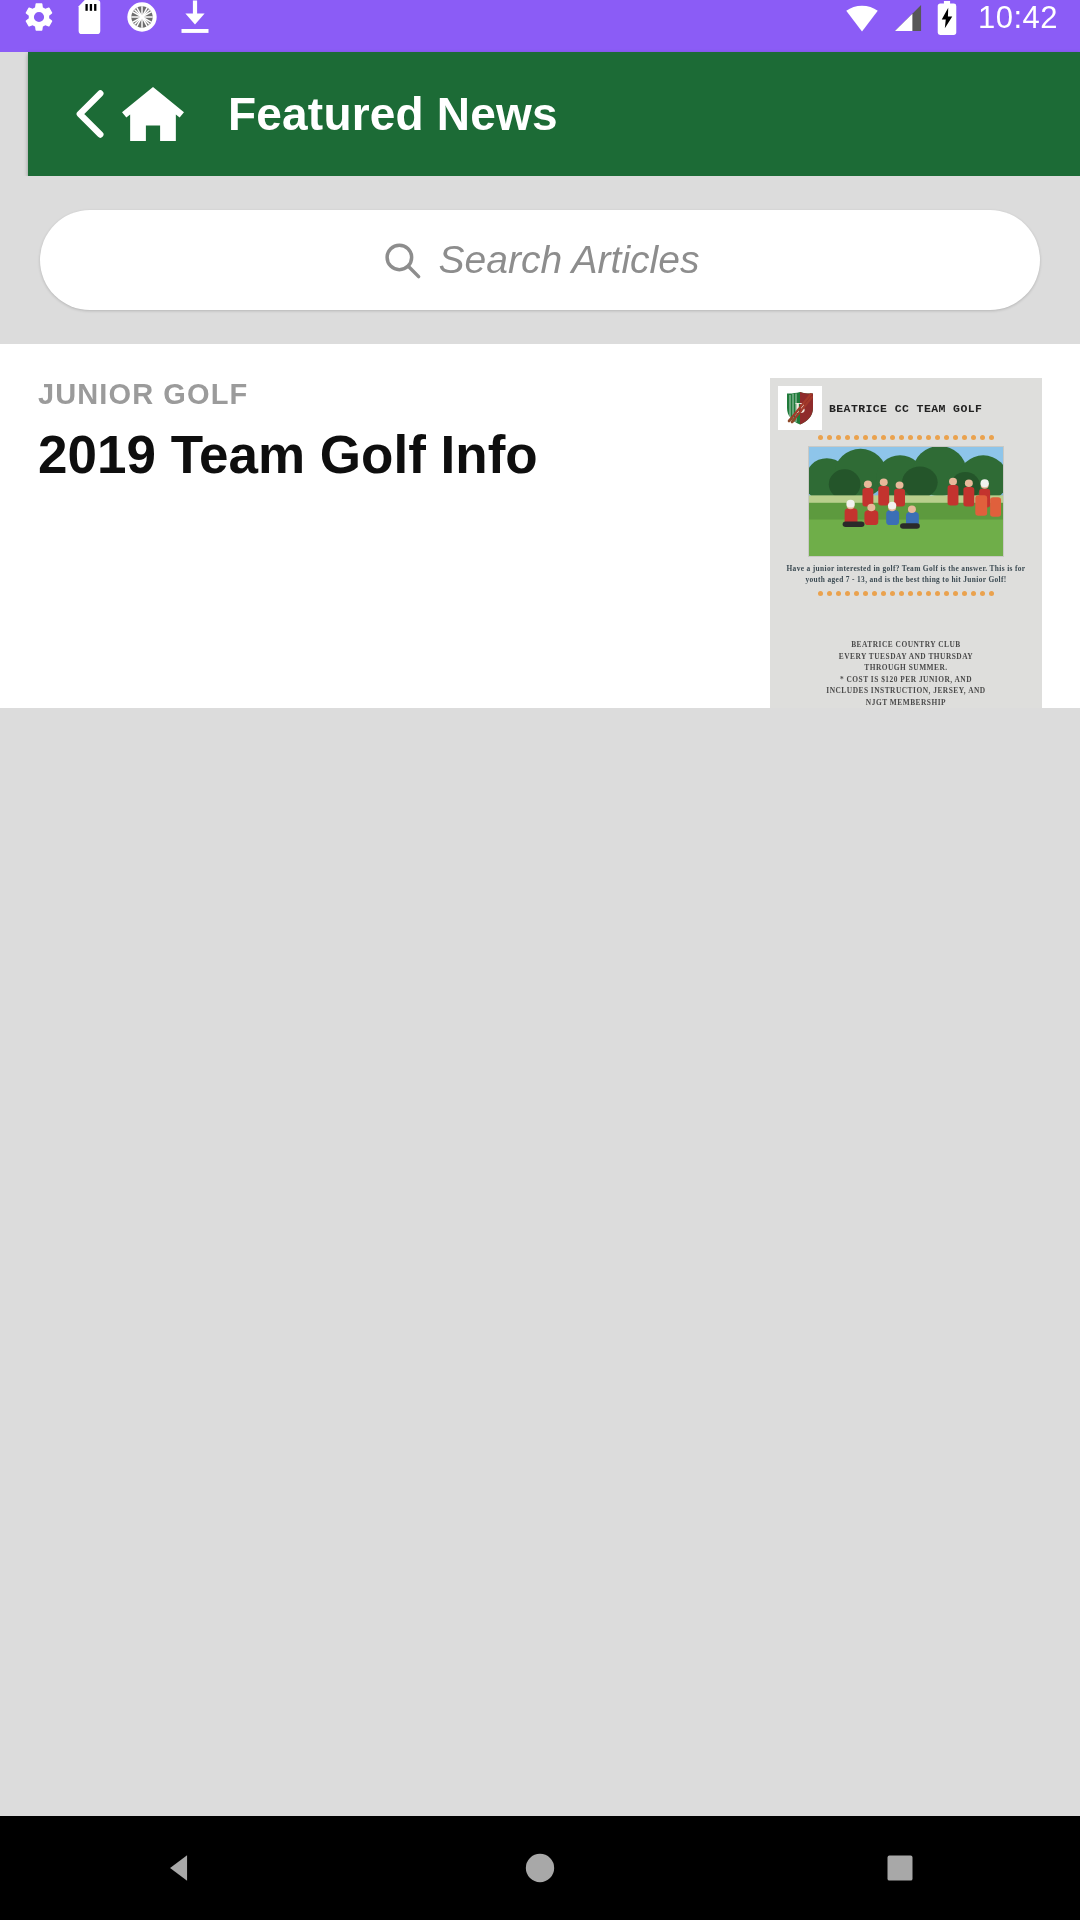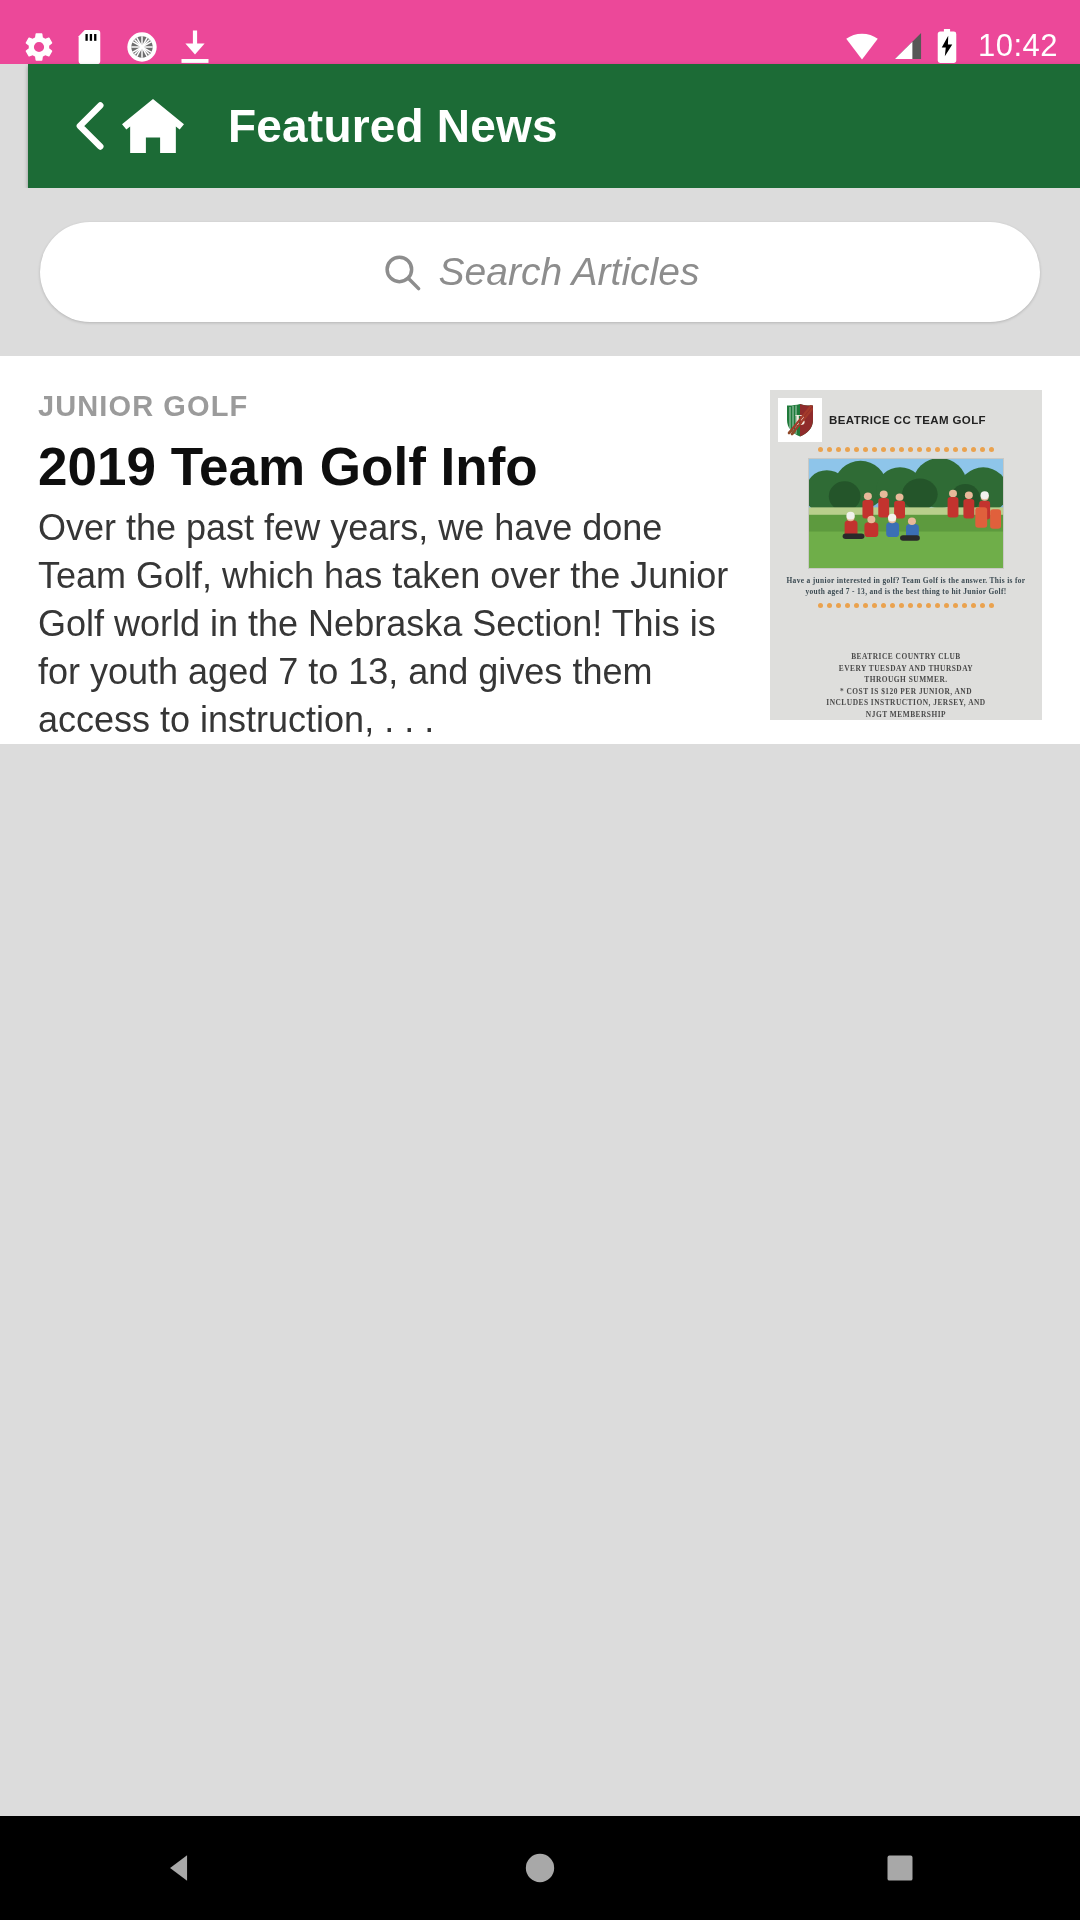--- a/index.html
+++ b/index.html
@@ -6,22 +6,22 @@
   html, body {
     width: 1080px; height: 1920px;
     font-family: "Liberation Sans", sans-serif;
     background: #dcdcdc;
     overflow: hidden;
   }
   #screen { position: relative; width: 1080px; height: 1920px; background: #dcdcdc; }
 
   
   .statusbar {
-    height: 64px; background: #ec4899; color: #fff;
-    display: flex; align-items: flex-end; padding: 0 22px;
+    height: 52px; background: #8b5cf6; color: #fff;
+    display: flex; align-items: flex-start; padding: 0 22px;
   }
   .sb-left { display: flex; align-items: center; gap: 22px; }
   .sb-right { margin-left: auto; display: flex; align-items: center; gap: 12px; }
   .sb-time { font-size: 31px; font-weight: 400; letter-spacing: .5px; margin-left: 8px; }
   .sb-ico { display: block; }
 
   
   .appbar {
     height: 124px; background: #1c6b36;
     display: flex; align-items: center; padding-left: 40px; gap: 6px;
@@ -44,34 +44,34 @@
   .search-placeholder { color: #8d8d8d; font-size: 39px; }
 
   
   .card { background: #fff; padding: 34px 38px 0; display: flex; flex-direction: column; }
   .card-body { display: flex; gap: 8px; }
   .card-text { flex: 1; min-width: 0; padding-right: 22px; }
   .category {
     color: #9b9b9b; font-size: 29px; font-weight: 700;
     letter-spacing: 1.1px; text-transform: uppercase; margin-bottom: 14px;
   }
-  .headline { font-size: 53px; font-weight: 700; color: #0e0e0e; line-height: 1.12; margin-bottom: 8px; }
+  .headline { font-size: 53px; font-weight: 700; color: #0e0e0e; line-height: 1.12; margin-bottom: 36px; }
   .excerpt { font-size: 36px; color: #363636; line-height: 1.33; }
 
   
   .thumb {
     width: 272px; height: 330px; flex: 0 0 272px;
     background: #dededc; overflow: hidden;
     display: flex; flex-direction: column; align-items: center;
     padding-top: 8px;
   }
   .flyer-head { display: flex; align-items: center; gap: 7px; width: 100%; padding: 0 8px; }
   .crest { width: 44px; height: 44px; background: #fff; display: block; flex: 0 0 44px; }
   .flyer-title {
-    font-family: Liberation Sans, sans-serif; font-size: 11.5px; font-weight: 700;
+    font-family: Liberation Mono, monospace; font-size: 11.5px; font-weight: 700;
     letter-spacing: .4px; color: #222; white-space: nowrap;
   }
   .dots { width: 100%; height: 7px; margin: 5px 0 4px; display: flex; justify-content: center; gap: 4px; }
   .dots i { width: 5px; height: 5px; border-radius: 50%; background: #eaa24e; display: block; }
   .photo {
     width: 196px; height: 118px; display: block;
     border: 1px solid #c9c9c5;
   }
   .flyer-cap {
     font-family: "Liberation Serif", serif; font-size: 7.4px; color: #3b4a52;
@@ -178,21 +178,20 @@
         </svg>
         <span class="search-placeholder">Search Articles</span>
       </div>
     </div>
 
     <div class="card">
       <div class="card-body">
         <div class="card-text">
           <div class="category">JUNIOR GOLF</div>
           <div class="headline">2019 Team Golf Info</div>
-          <div class="excerpt">Over the past few years, we have done Team Golf, which has taken over the Junior Golf world in the Nebraska Section! This is for youth aged 7 to 13, and gives them access to instruction, . . .</div>
         </div>
 
         <div class="thumb">
           <div class="flyer-head">
             <svg class="crest" viewBox="0 0 44 44">
               <rect width="44" height="44" fill="#fff"></rect>
               <path d="M22 6c5 1.6 9 1.8 13 1.4v14.4C35 30 29.6 35.6 22 38.6 14.4 35.6 9 30 9 21.8V7.4c4 .4 8-.2 13-1.4z" fill="#1f7a3a"></path>
               <path d="M22 6c5 1.6 9 1.8 13 1.4v14.4C35 30 29.6 35.6 22 38.6V6z" fill="#8f2b2b"></path>
               <g stroke="#fff" stroke-width="1" opacity=".65">
                 <line x1="12" y1="9" x2="12" y2="33"></line>

